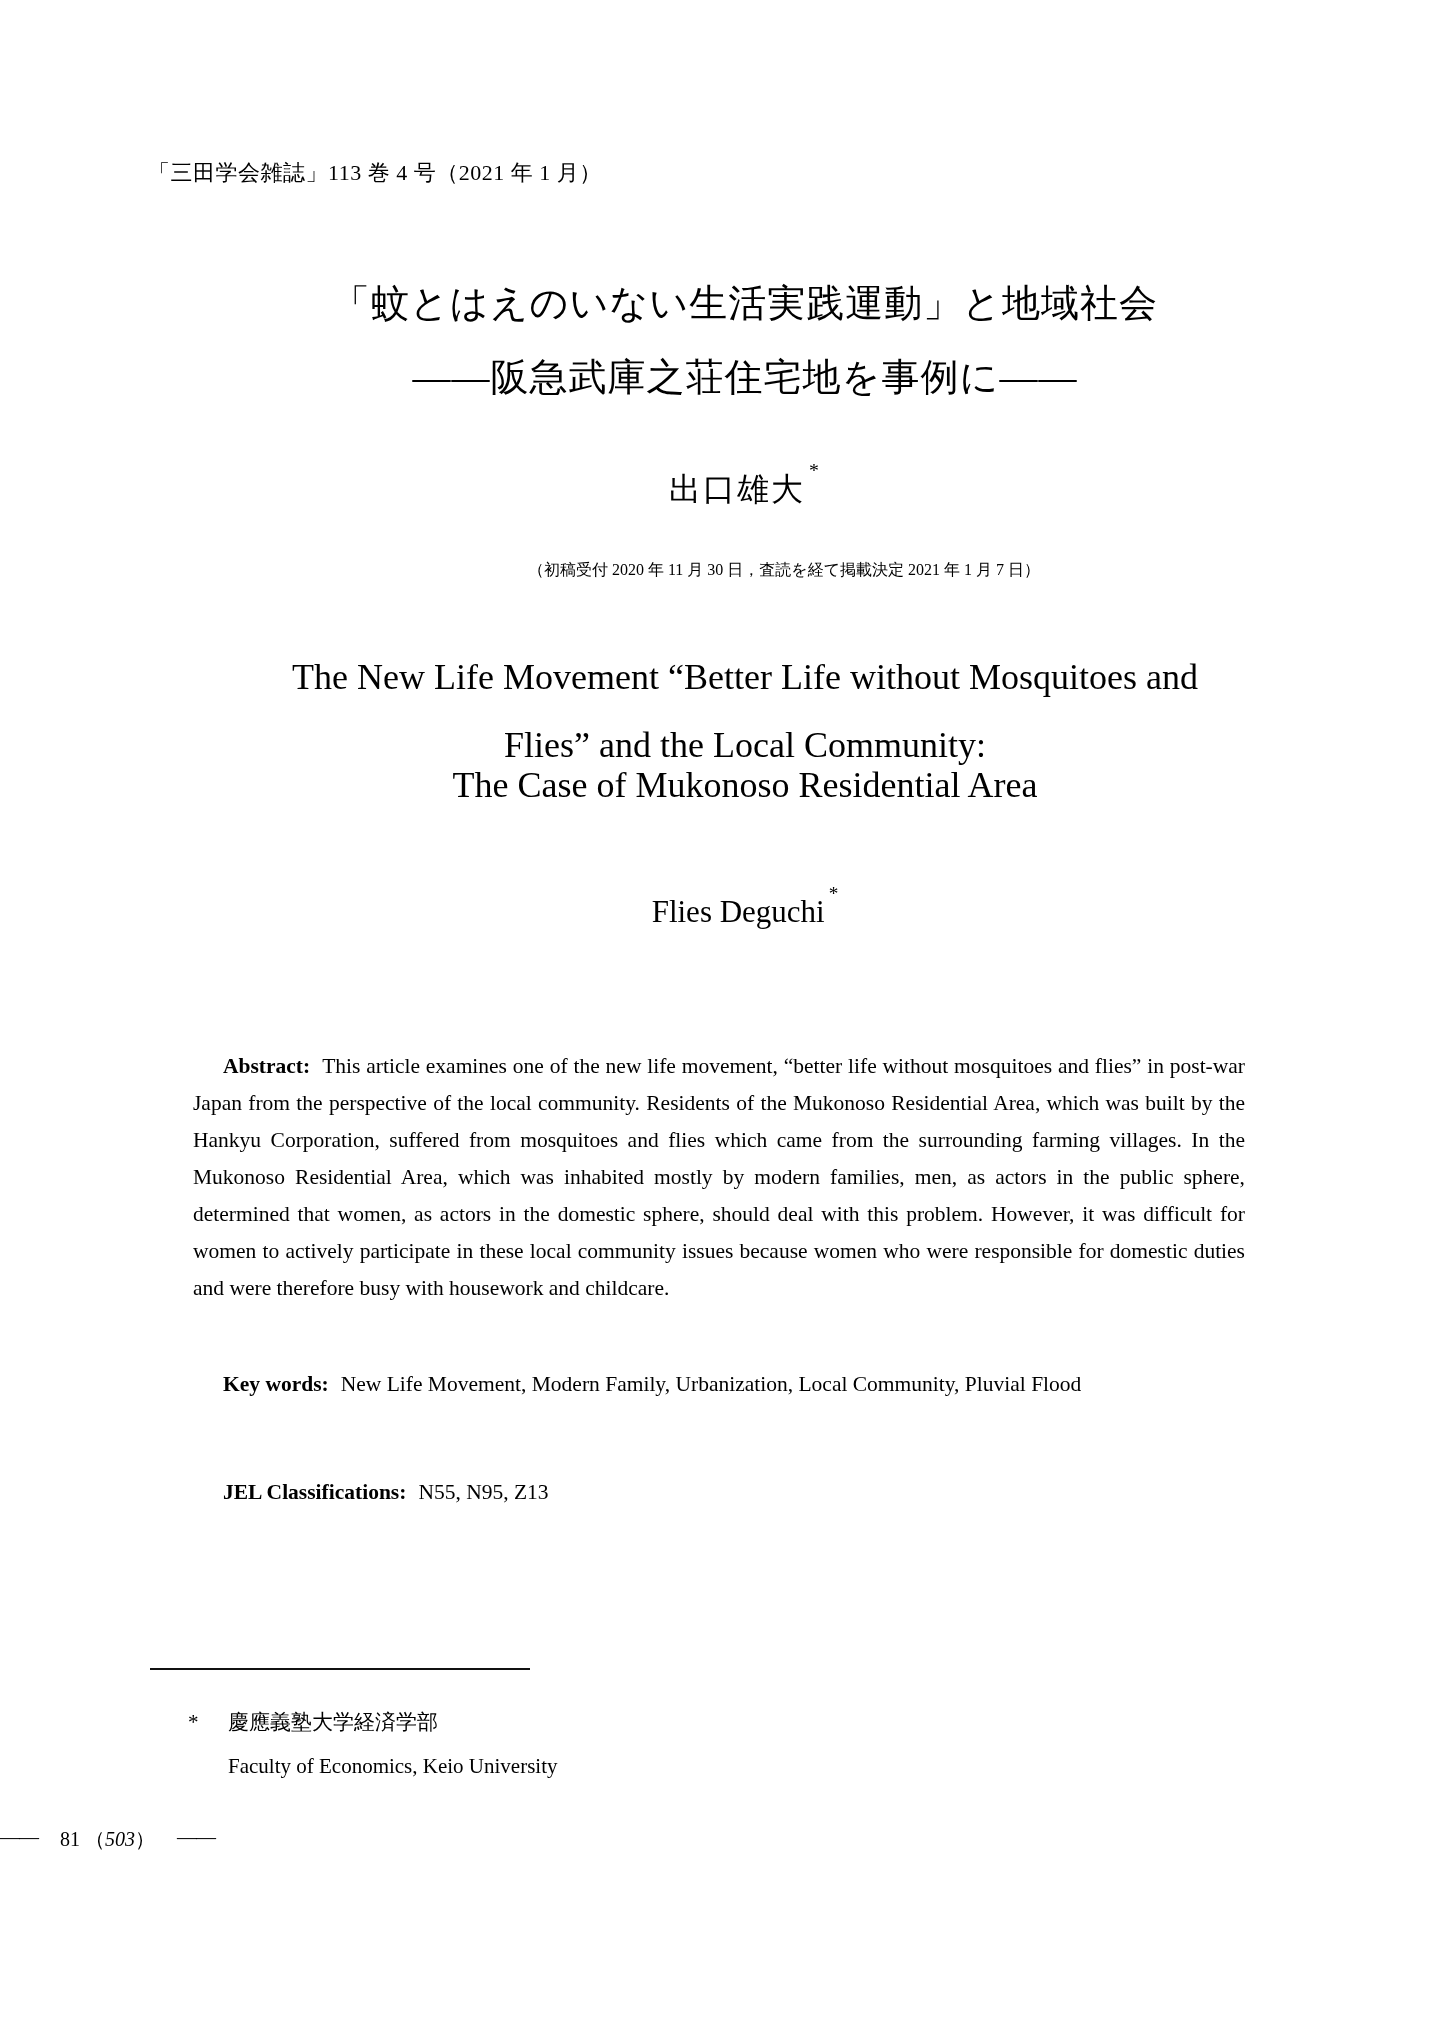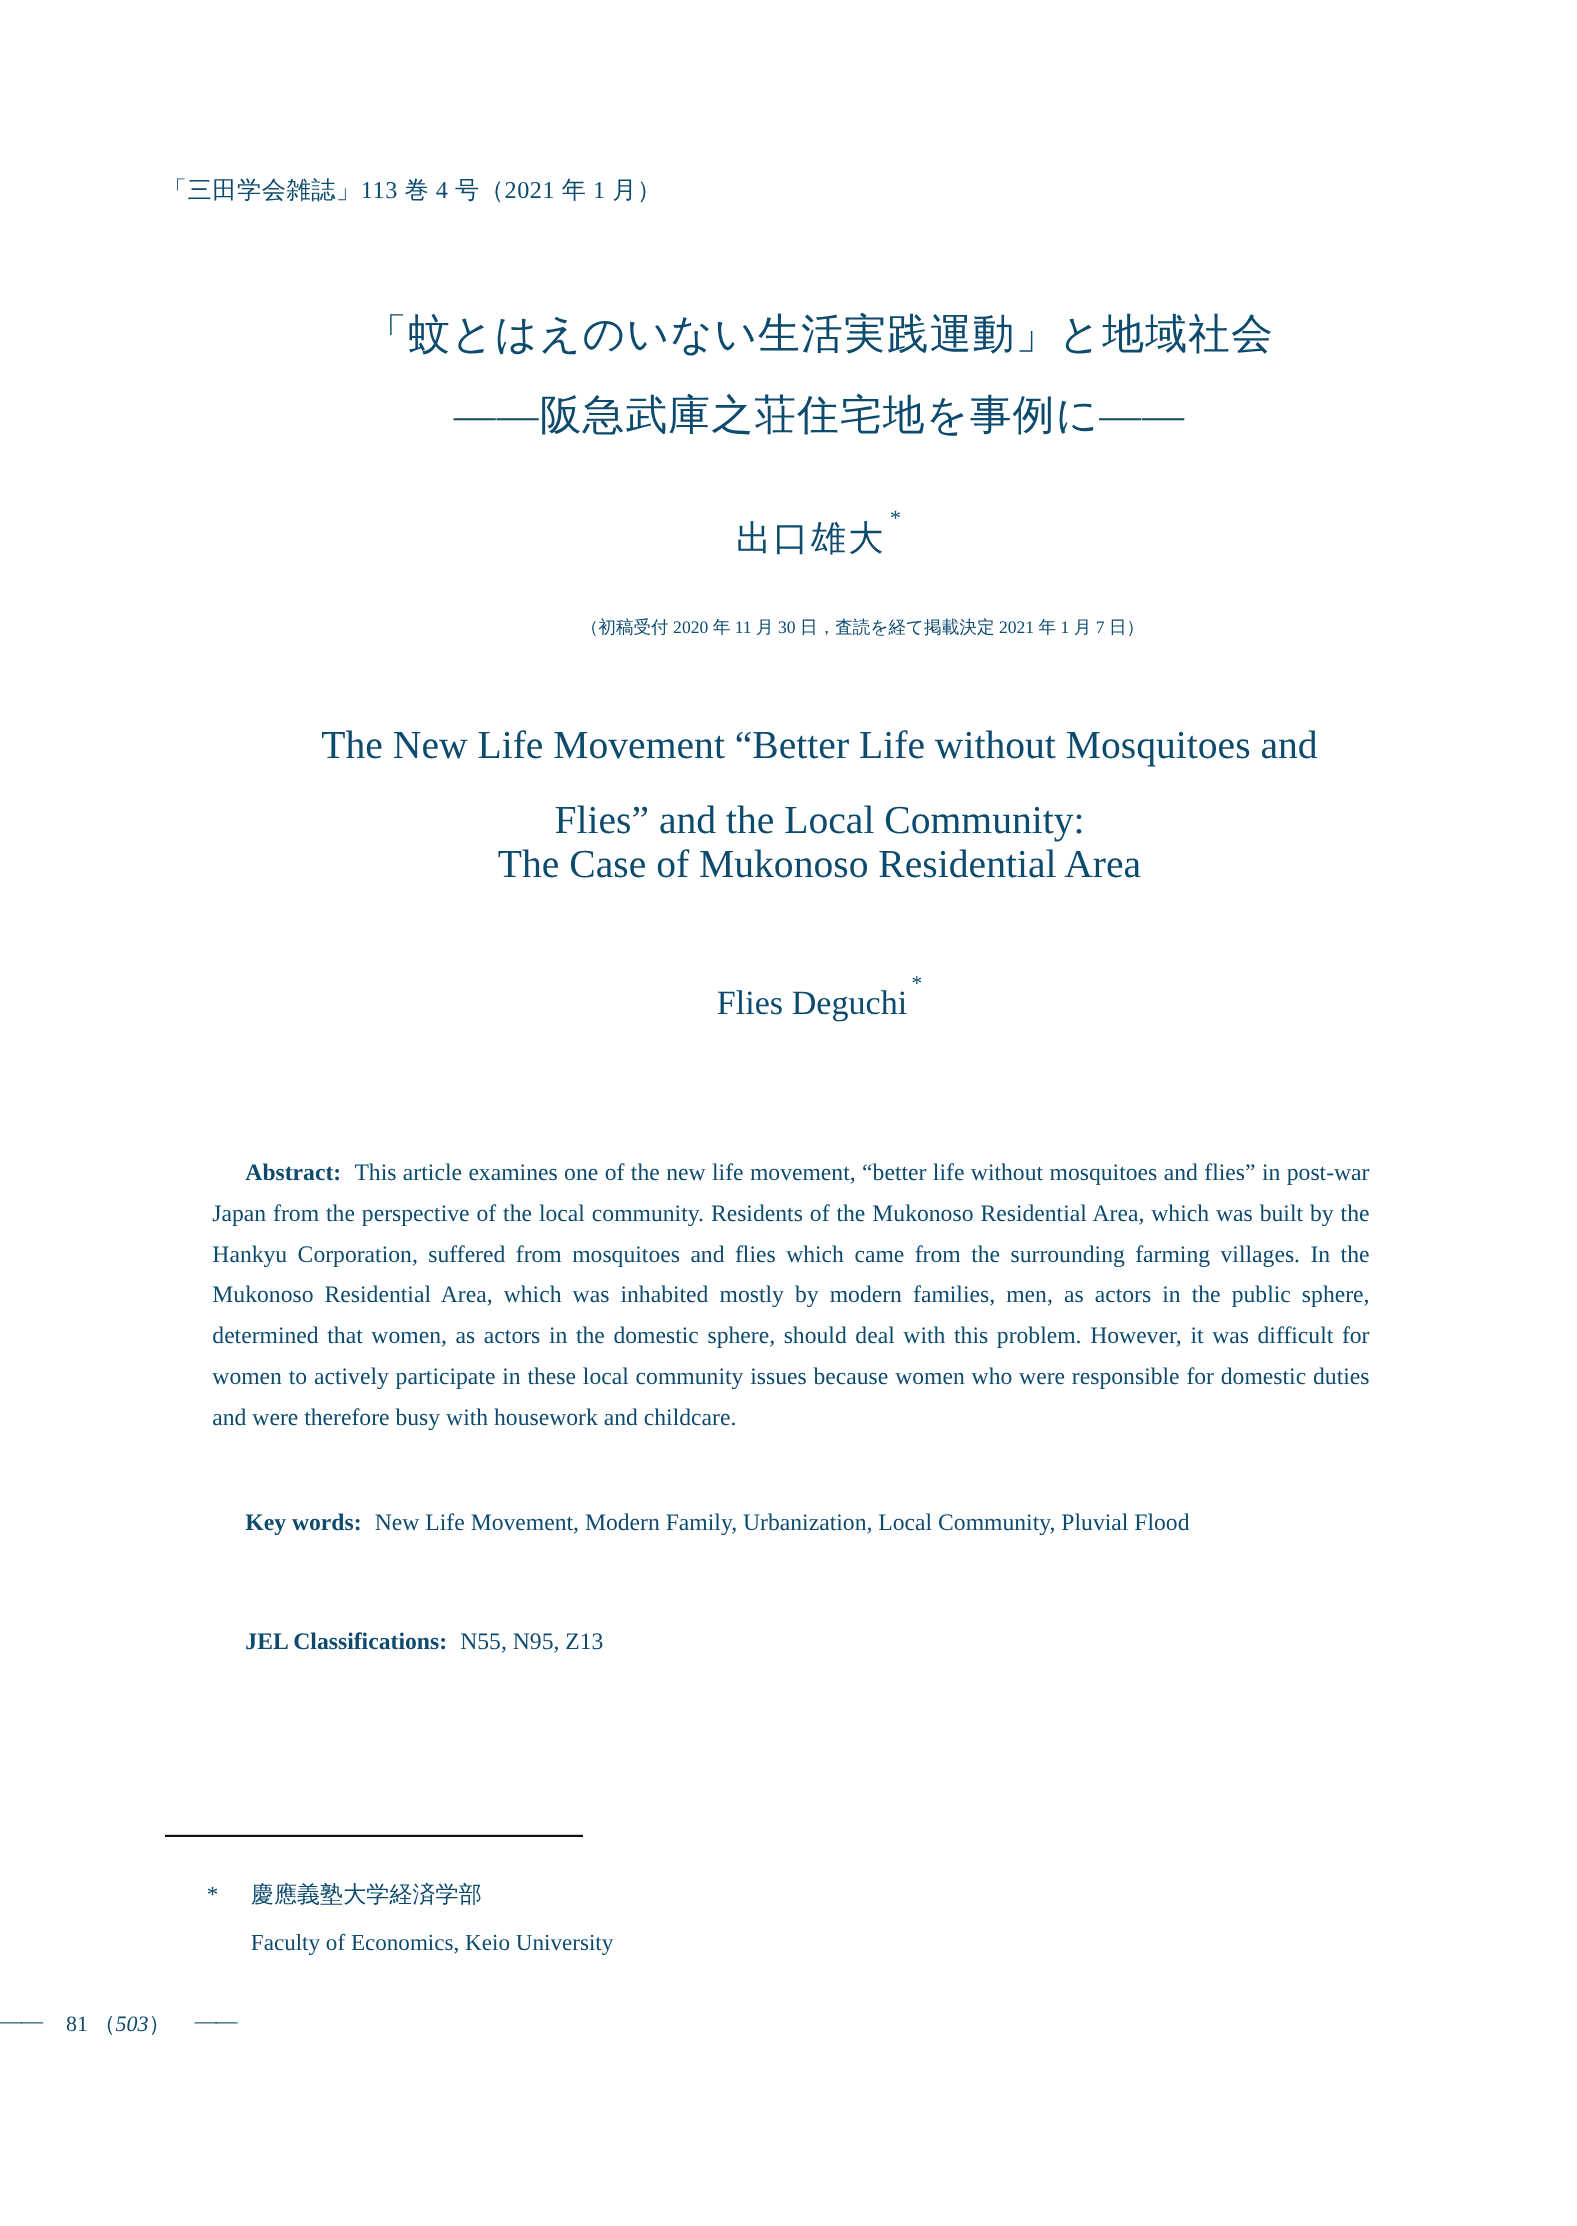--- a/index.html
+++ b/index.html
@@ -6,21 +6,21 @@
     margin: 0;
     padding: 0;
     background: #ffffff;
   }
   .page {
     position: relative;
     width: 1434px;
     height: 2024px;
     margin: 0 auto;
     background: #ffffff;
-    color: #0c4a6e;
+    color: #000000;
     font-family: "Liberation Serif", "DejaVu Serif", serif;
   }
   .journal-header {
     position: absolute;
     left: 148px;
     top: 158px;
     font-size: 22px;
     letter-spacing: 0.5px;
     white-space: nowrap;
   }

